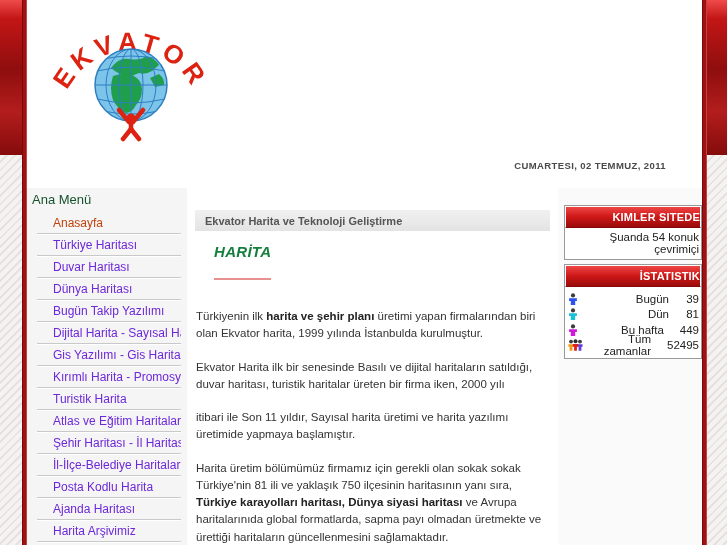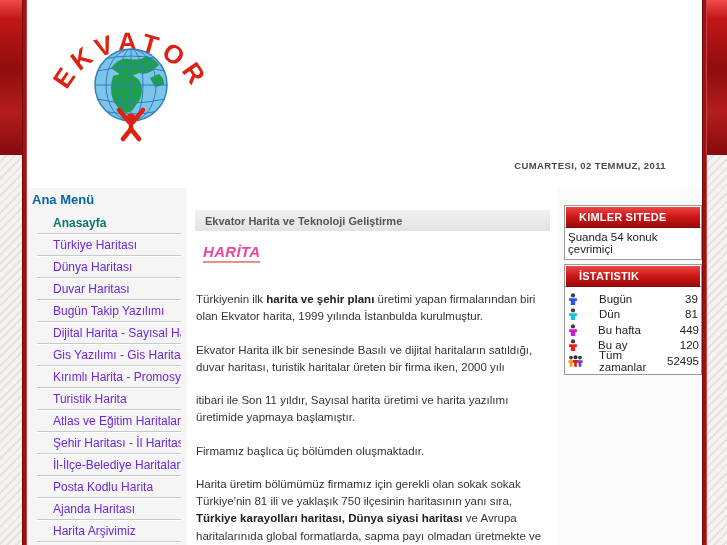--- a/index.html
+++ b/index.html
@@ -23,38 +23,38 @@
   .site-header{position:relative;height:188px;background:#fff;}
   .logo{position:absolute;left:26px;top:2px;cursor:pointer;}
   .date-line{position:absolute;right:36px;top:160px;font-size:9.5px;font-weight:bold;
              color:#4a4a4a;letter-spacing:.4px;}
 
   
   .cols{display:flex;height:357px;background:#fafafa;}
 
   
   .menu{width:160px;background:#f5f5f5;padding-top:2px;box-sizing:border-box;}
-  .menu-title{font-size:13px;font-weight:bold;color:#0369a1;padding:2px 0 5px 5px;}
+  .menu-title{font-size:13px;font-weight:normal;color:#14532d;padding:2px 0 5px 5px;}
   .menu-item{margin:0 6px 0 10px;padding:4px 0 3px 16px;font-size:12px;color:#6d28d9;
              border-bottom:1px solid #c9c9c9;box-shadow:0 1px 0 #ffffff;cursor:pointer;
              white-space:nowrap;overflow:hidden;}
-  .menu-item.active{color:#0f766e;font-weight:bold;}
+  .menu-item.active{color:#c2410c;font-weight:normal;}
 
   
   .main{flex:1;background:#fff;padding:22px 8px 0 8px;box-sizing:border-box;}
   .section-bar{background:linear-gradient(#f1f1f1,#e3e3e3);color:#555;font-size:11px;
                font-weight:bold;padding:5px 10px 4px 10px;margin-bottom:6px;}
-  .head{display:inline-block;font-size:15px;font-weight:bold;font-style:italic;color:#ec4899;
-        border-bottom:2px solid #e88f8f;padding-bottom:1px;margin:6px 0 12px 8px;letter-spacing:.3px;}
+  .head{display:inline-block;font-size:15px;font-weight:bold;font-style:italic;color:#15803d;
+        border-bottom:2px solid #e88f8f;padding-bottom:18px;margin:6px 0 12px 19px;letter-spacing:.3px;}
   .head2{font-size:13.5px;margin-top:16px;}
   .para{font-size:11.5px;color:#333;line-height:1.5;margin:16px 0 12px 1px;max-width:352px;}
   .para b{color:#222;}
 
   
-  .aside{width:138px;margin-left:6px;padding-top:17px;box-sizing:border-box;}
+  .aside{width:138px;margin-left:6px;padding-top:17px;box-sizing:border-box;text-align:right;}
   .box{border:1px solid #999;background:#fff;margin-bottom:4px;}
   .box-header{background:linear-gradient(180deg,#ee4646 0%,#cf1818 48%,#9a0b0b 100%);
               border:1px solid #fff;border-bottom:1px solid #8a0808;color:#fff;font-weight:bold;
               font-size:11px;padding:4px 0 4px 13px;letter-spacing:.2px;}
   .box-body{font-size:11.5px;color:#222;padding:3px 2px 4px 3px;}
   .stats{padding:4px 2px 5px 3px;}
   .stat-row{display:flex;align-items:center;font-size:11.5px;color:#222;height:15.5px;gap:16px;}
   .stat-icon{width:15px;display:flex;align-items:center;}
   .stat-label{width:70px;}
   .stat-value{flex:1;}
@@ -130,25 +130,25 @@
 
             <div class="menu-item active">
               <span>Anasayfa</span>
             </div>
 
             <div class="menu-item">
               <span>Türkiye Haritası</span>
             </div>
 
             <div class="menu-item">
+              <span>Duvar Haritası</span>
+            </div>
+
+            <div class="menu-item">
               <span>Dünya Haritası</span>
-            </div>
-
-            <div class="menu-item">
-              <span>Duvar Haritası</span>
             </div>
 
             <div class="menu-item">
               <span>Bugün Takip Yazılımı</span>
             </div>
 
             <div class="menu-item">
               <span>Dijital Harita - Sayısal Harita -</span>
             </div>
 
@@ -191,21 +191,20 @@
       </nav>
 
       <main class="main">
         <div class="section-bar">Ekvator Harita ve Teknoloji Geliştirme</div>
         <div>
           <span class="head">HARİTA</span>
         </div>
         <p class="para"><span>Türkiyenin ilk </span><b>harita ve şehir planı</b><span> üretimi yapan firmalarından biri olan Ekvator harita, 1999 yılında İstanbulda kurulmuştur.</span></p>
         <p class="para">Ekvator Harita ilk bir senesinde Basılı ve dijital haritaların satıldığı, duvar haritası, turistik haritalar üreten bir firma iken, 2000 yılı</p>
         <p class="para">itibari ile Son 11 yıldır, Sayısal harita üretimi ve harita yazılımı üretimide yapmaya başlamıştır.</p>
-        <p class="para">Firmamız başlıca üç bölümden oluşmaktadır.</p>
         <p class="para"><span>Harita üretim bölümümüz firmamız için gerekli olan sokak sokak Türkiye'nin 81 ili ve yaklaşık 750 ilçesinin haritasının yanı sıra, </span><b>Türkiye karayolları haritası, Dünya siyasi haritası</b><span> ve Avrupa haritalarınıda global formatlarda, sapma payı olmadan üretmekte ve ürettiği haritaların güncellenmesini sağlamaktadır.</span></p>
 
       </main>
 
       <aside class="aside">
         <div class="box">
           <div class="box-header">KIMLER SITEDE</div>
           <div class="box-body">Şuanda 54 konuk çevrimiçi</div>
         </div>
         <div class="box">
@@ -241,31 +240,20 @@
                   <svg class="i-person colored" width="10" height="12" viewBox="0 0 10 12" style="color: rgb(208, 24, 216);">
                     <circle cx="5" cy="2.4" r="2.1" fill="#3c3c3c"></circle>
                     <path d="M1.1 5.3 h7.8 v2.7 h-1.7 v4 h-4.4 v-4 h-1.7 z" fill="currentColor"></path>
                   </svg>
 
                 </span>
                 <span class="stat-label">Bu hafta</span>
                 <span class="stat-value">449</span>
               </div>
 
-              <div class="stat-row">
-                <span class="stat-icon">
-                  <svg class="i-person colored" width="10" height="12" viewBox="0 0 10 12" style="color: rgb(232, 32, 32);">
-                    <circle cx="5" cy="2.4" r="2.1" fill="#3c3c3c"></circle>
-                    <path d="M1.1 5.3 h7.8 v2.7 h-1.7 v4 h-4.4 v-4 h-1.7 z" fill="currentColor"></path>
-                  </svg>
-
-                </span>
-                <span class="stat-label">Bu ay</span>
-                <span class="stat-value">120</span>
-              </div>
 
               <div class="stat-row group-icon">
                 <span class="stat-icon">
 
                   <svg class="i-group" width="15" height="12" viewBox="0 0 15 12">
                     <circle cx="3" cy="2.6" r="1.9" fill="#3c3c3c"></circle>
                     <path d="M0.4 5.2 h5.2 v2.5 h-1.2 v4 h-2.8 v-4 h-1.2 z" fill="#f09a14"></path>
                     <circle cx="12" cy="2.6" r="1.9" fill="#3c3c3c"></circle>
                     <path d="M9.4 5.2 h5.2 v2.5 h-1.2 v4 h-2.8 v-4 h-1.2 z" fill="#6040d8"></path>
                     <circle cx="7.5" cy="2.2" r="2" fill="#2c2c2c"></circle>

